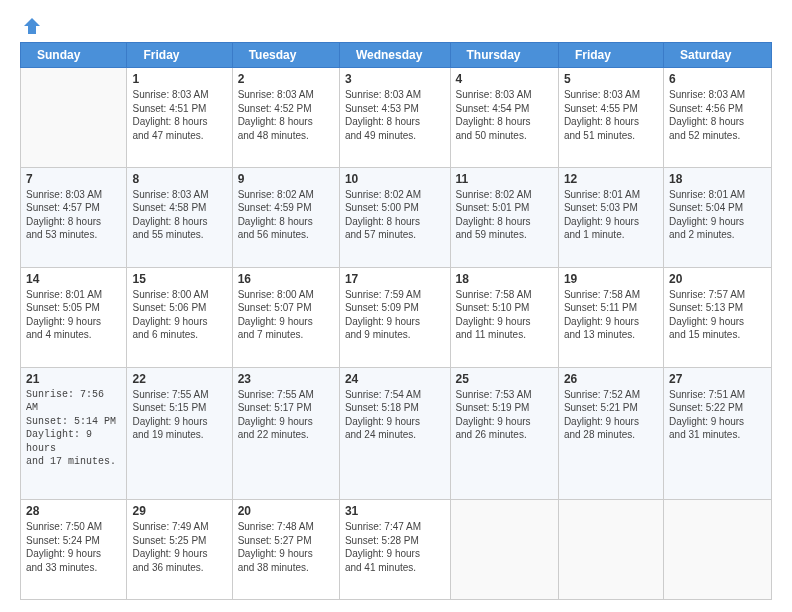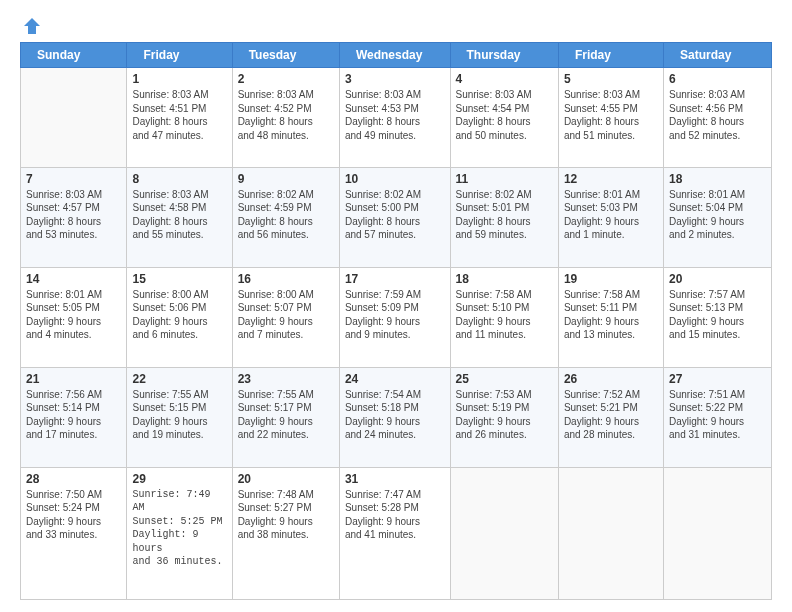--- a/index.html
+++ b/index.html
@@ -278,21 +278,21 @@
             <span class="day-number">20</span>
             <div class="day-info" style="white-space: pre-line;">Sunrise: 7:57 AM
 Sunset: 5:13 PM
 Daylight: 9 hours
 and 15 minutes.</div>
           </td>
         </tr>
         <tr class="alt-row">
           <td>
             <span class="day-number">21</span>
-            <div class="day-info" style="white-space: pre-line;">Sunrise: 7:56 AM
+            <div class="day-info" style="white-space: pre-line; font-family: Liberation Mono, monospace;">Sunrise: 7:56 AM
 Sunset: 5:14 PM
 Daylight: 9 hours
 and 17 minutes.</div>
           </td>
           <td>
             <span class="day-number">22</span>
             <div class="day-info" style="white-space: pre-line;">Sunrise: 7:55 AM
 Sunset: 5:15 PM
 Daylight: 9 hours
 and 19 minutes.</div>
@@ -336,21 +336,21 @@
         <tr>
           <td>
             <span class="day-number">28</span>
             <div class="day-info" style="white-space: pre-line;">Sunrise: 7:50 AM
 Sunset: 5:24 PM
 Daylight: 9 hours
 and 33 minutes.</div>
           </td>
           <td>
             <span class="day-number">29</span>
-            <div class="day-info" style="white-space: pre-line; font-family: Liberation Mono, monospace;">Sunrise: 7:49 AM
+            <div class="day-info" style="white-space: pre-line;">Sunrise: 7:49 AM
 Sunset: 5:25 PM
 Daylight: 9 hours
 and 36 minutes.</div>
           </td>
           <td>
             <span class="day-number">20</span>
             <div class="day-info" style="white-space: pre-line;">Sunrise: 7:48 AM
 Sunset: 5:27 PM
 Daylight: 9 hours
 and 38 minutes.</div>

